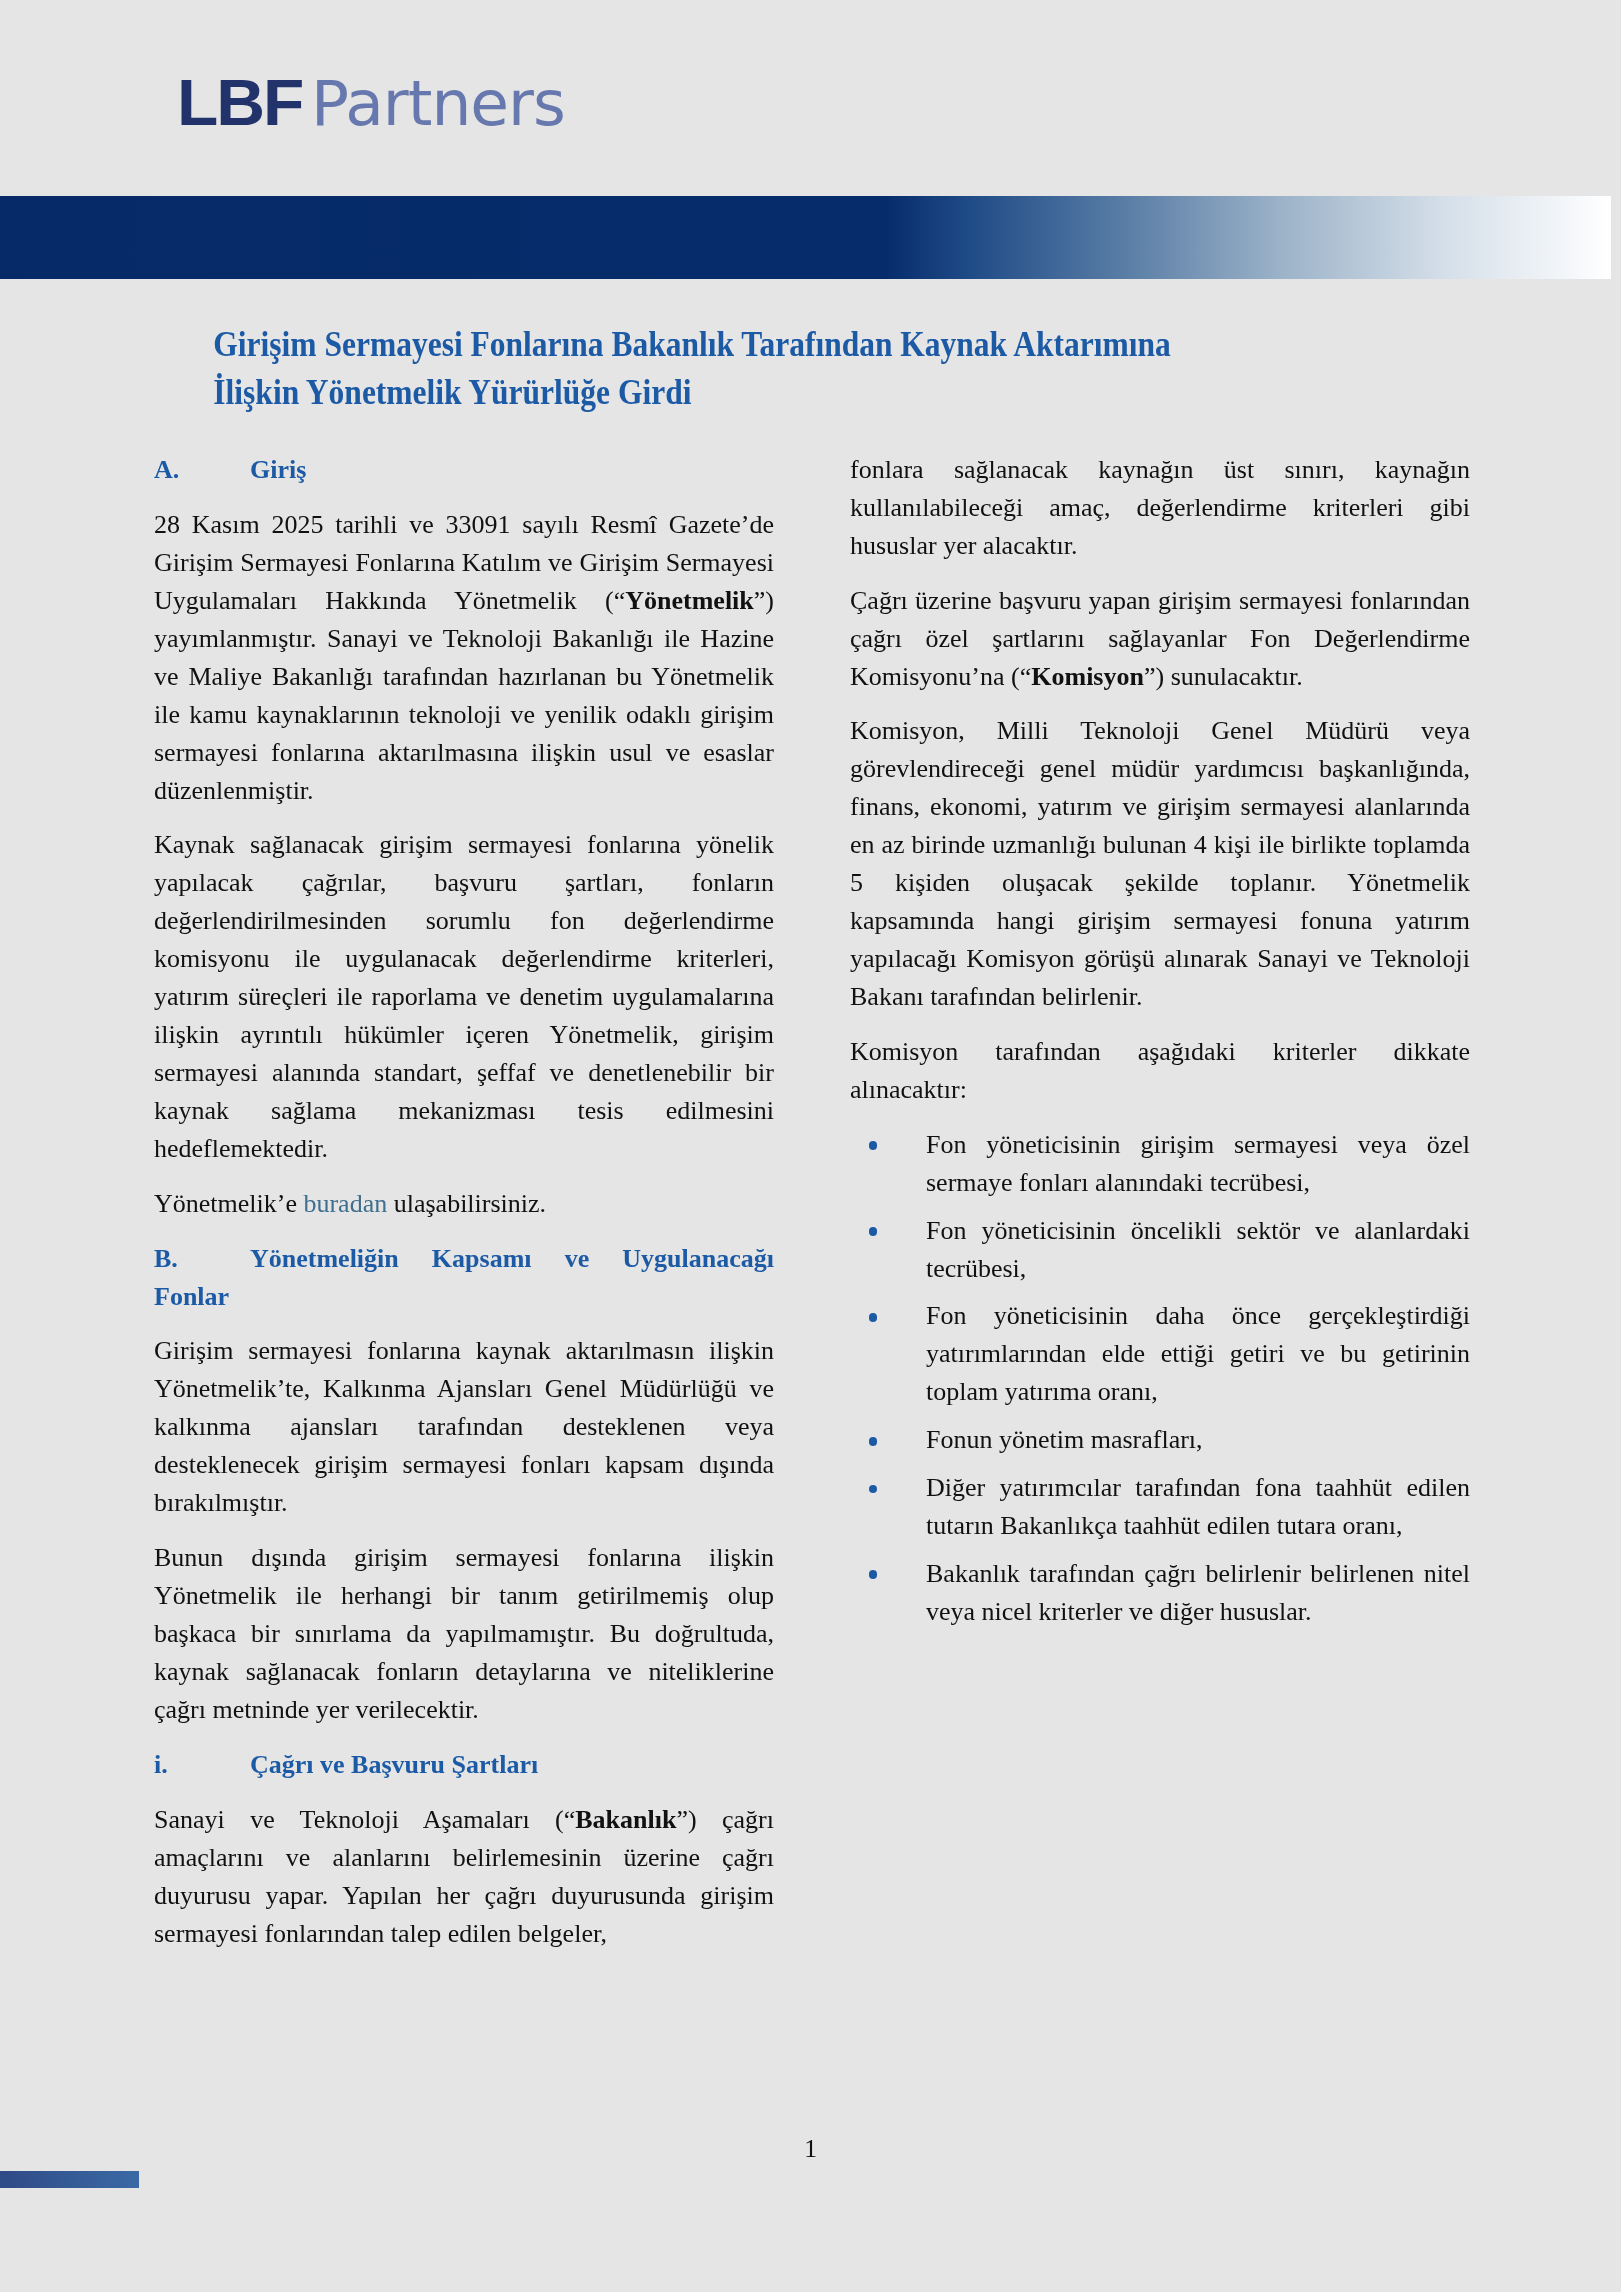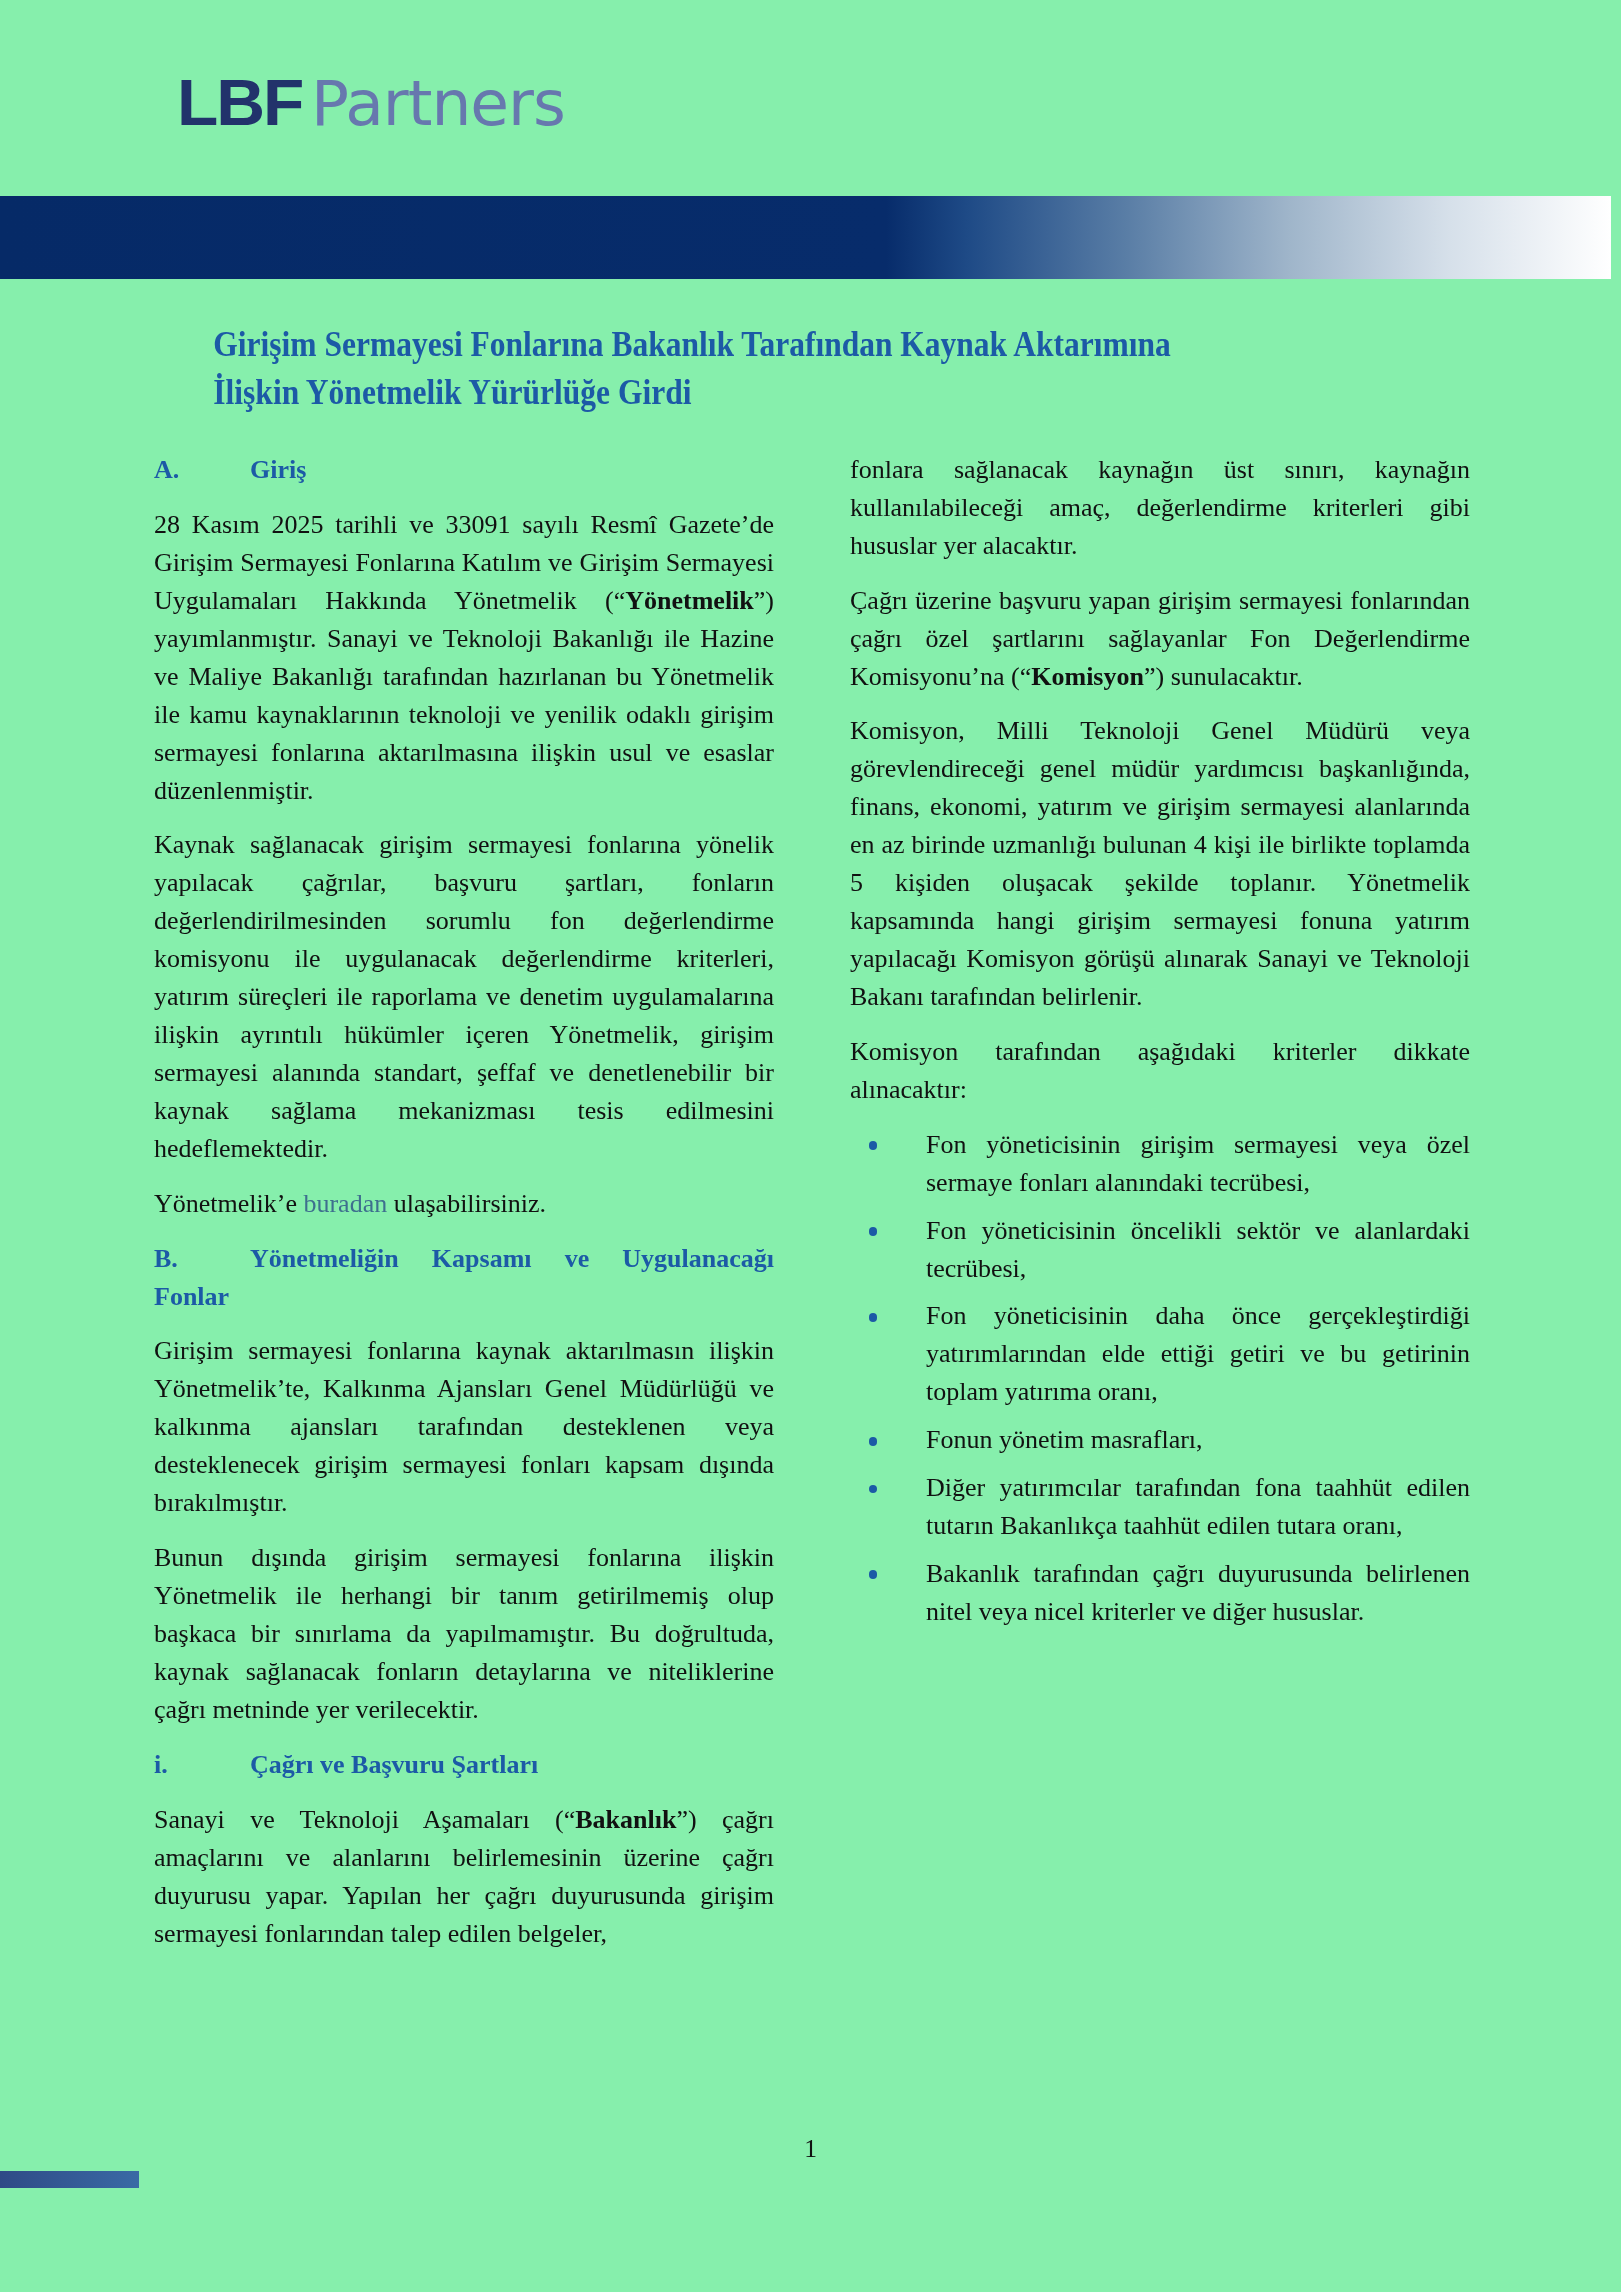--- a/index.html
+++ b/index.html
@@ -1,17 +1,17 @@
 <!DOCTYPE html>
 <html><head>
 <meta charset="utf-8">
 <style>
   html, body { margin: 0; padding: 0; background: #ffffff; }
   body { width: 1621px; height: 2293px; position: relative; overflow: hidden; }
-  .page { position: absolute; left: 0; top: 0; width: 1621px; height: 2293px; background: #86efac; }
+  .page { position: absolute; left: 0; top: 0; width: 1621px; height: 2293px; background: #e5e5e5; }
 
   
   .logo { position: absolute; left: 177px; top: 65px; height: 69px; white-space: nowrap; }
   .logo .lbf { font-family: "Liberation Sans", sans-serif; font-weight: 700; font-size: 65px; letter-spacing: -2px; color: #22336b; display: inline-block; transform: scaleX(1.04); transform-origin: left; }
   .logo .partners { font-family: "DejaVu Sans", sans-serif; font-weight: 400; font-size: 63px; letter-spacing: -1px; color: #6778ae; margin-left: 13.7px; display: inline-block; }
 
   
   .banner { position: absolute; left: 0; top: 196px; width: 1611px; height: 83px;
     background: linear-gradient(to right, #062a67 0%, #072c6b 55%, #1e4a86 60%, #5a7ea6 70%, #9fb5ca 80%, #d6e0ea 90%, #ffffff 100%); }
 
@@ -85,20 +85,20 @@
 
     <p>Komisyon, Milli Teknoloji Genel Müdürü veya görevlendireceği genel müdür yardımcısı başkanlığında, finans, ekonomi, yatırım ve girişim sermayesi alanlarında en az birinde uzmanlığı bulunan 4 kişi ile birlikte toplamda 5 kişiden oluşacak şekilde toplanır. Yönetmelik kapsamında hangi girişim sermayesi fonuna yatırım yapılacağı Komisyon görüşü alınarak Sanayi ve Teknoloji Bakanı tarafından belirlenir.</p>
     <p>Komisyon tarafından aşağıdaki kriterler dikkate alınacaktır:</p>
 
     <ul class="bullets">
       <li><span class="dot"></span><span>Fon yöneticisinin girişim sermayesi veya özel sermaye fonları alanındaki tecrübesi,</span></li>
       <li><span class="dot"></span><span>Fon yöneticisinin öncelikli sektör ve alanlardaki tecrübesi,</span></li>
       <li><span class="dot"></span><span>Fon yöneticisinin daha önce gerçekleştirdiği yatırımlarından elde ettiği getiri ve bu getirinin toplam yatırıma oranı,</span></li>
       <li><span class="dot"></span><span>Fonun yönetim masrafları,</span></li>
       <li><span class="dot"></span><span>Diğer yatırımcılar tarafından fona taahhüt edilen tutarın Bakanlıkça taahhüt edilen tutara oranı,</span></li>
-      <li><span class="dot"></span><span>Bakanlık tarafından çağrı duyurusunda belirlenen nitel veya nicel kriterler ve diğer hususlar.</span></li>
+      <li><span class="dot"></span><span>Bakanlık tarafından çağrı belirlenir belirlenen nitel veya nicel kriterler ve diğer hususlar.</span></li>
     </ul>
   </div>
 
   <div class="pagenum">1</div>
   <div class="footer-bar"></div>
 </div>
 
 
 </body></html>

